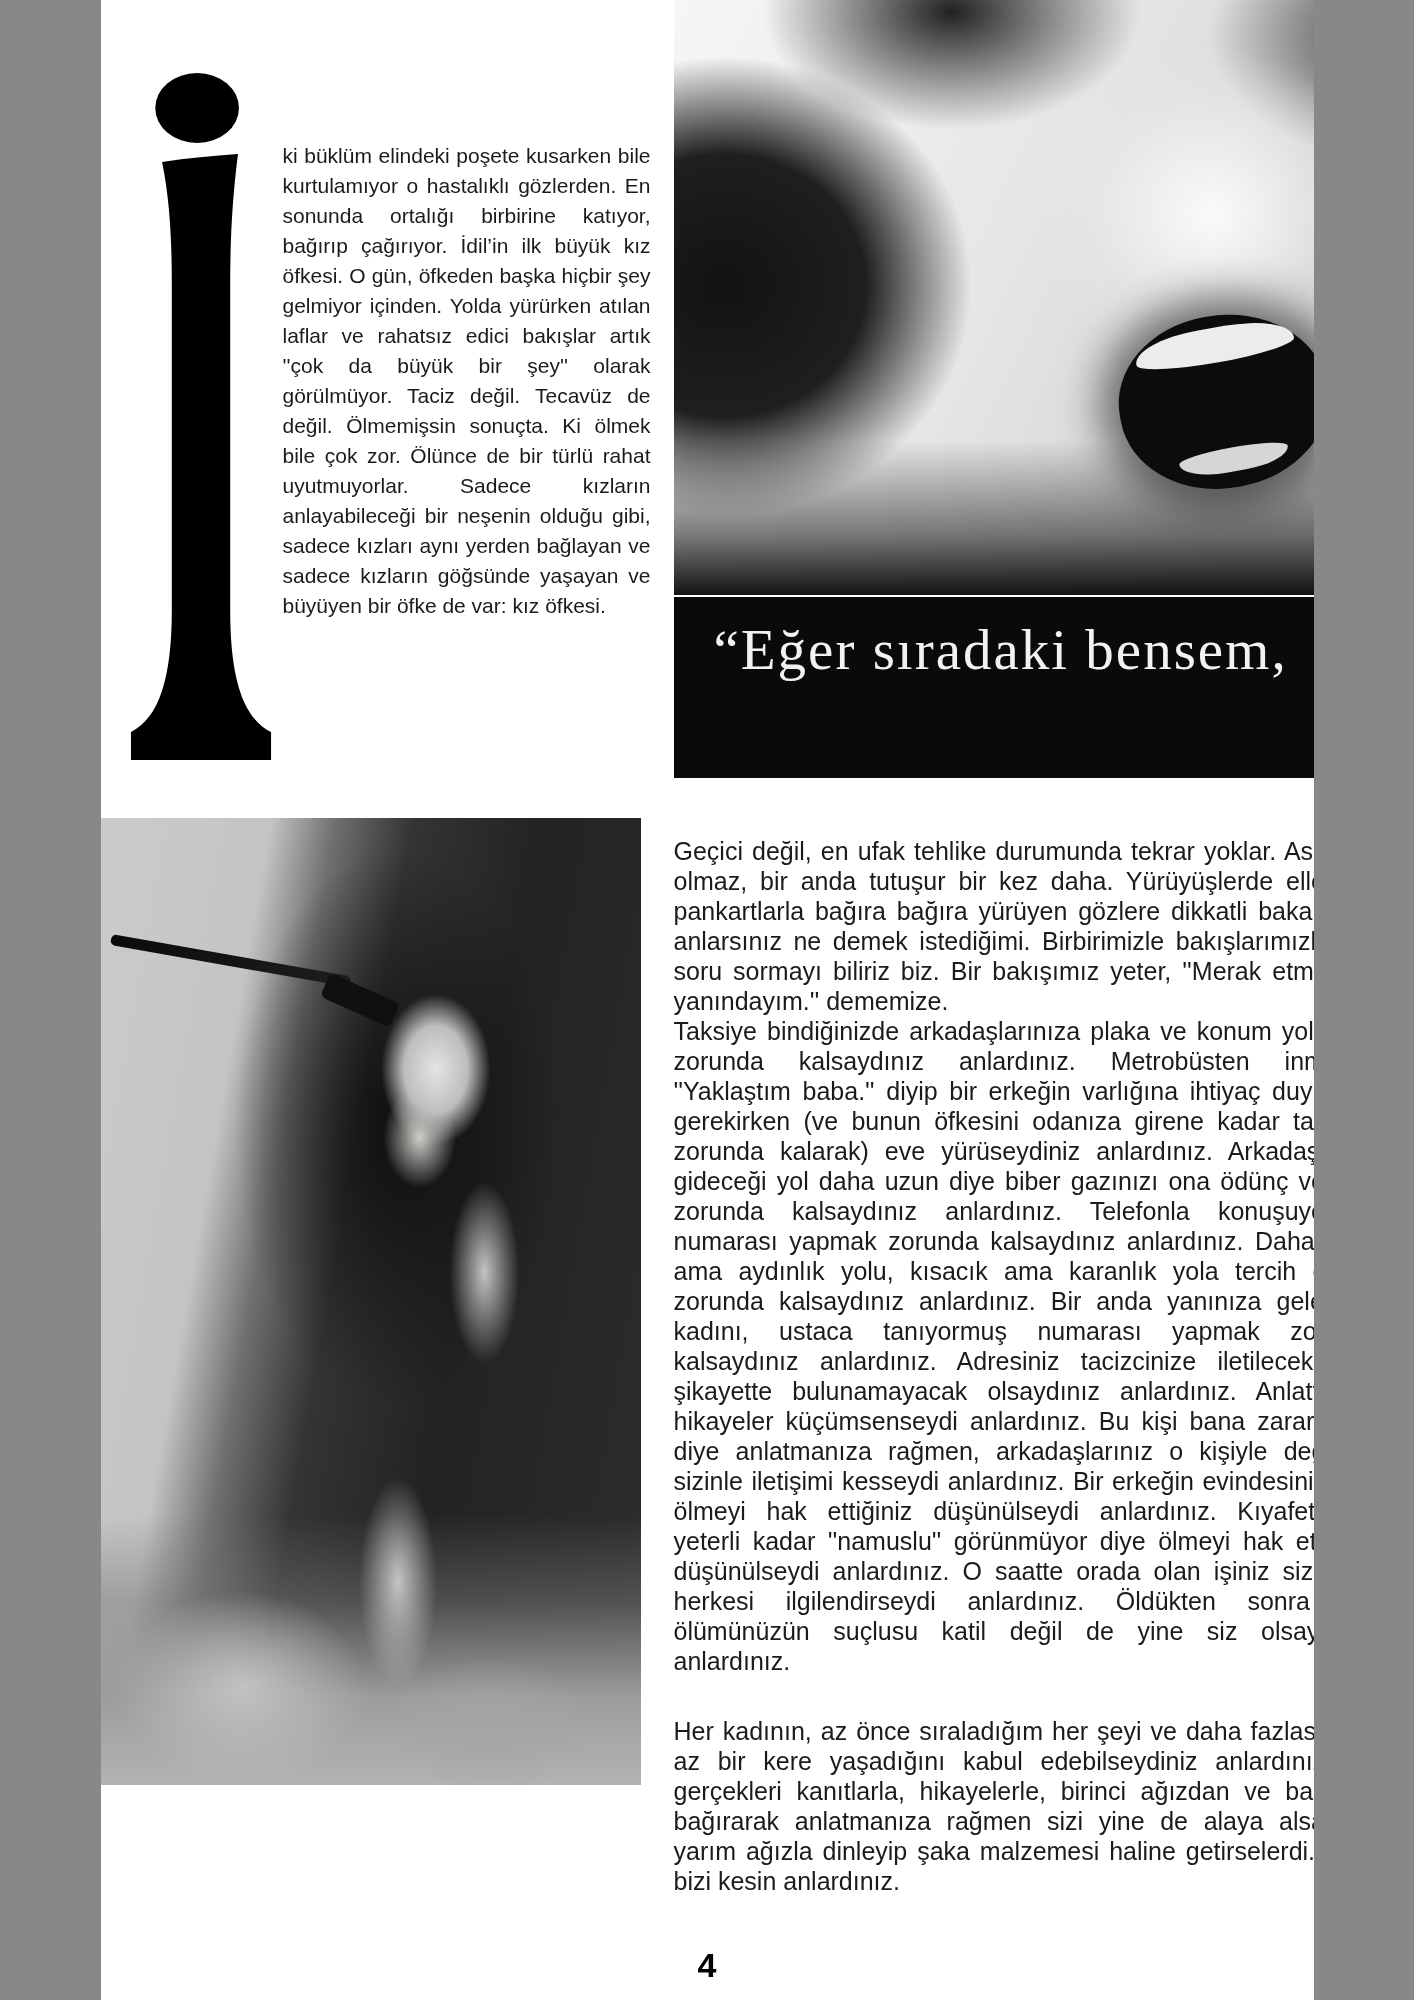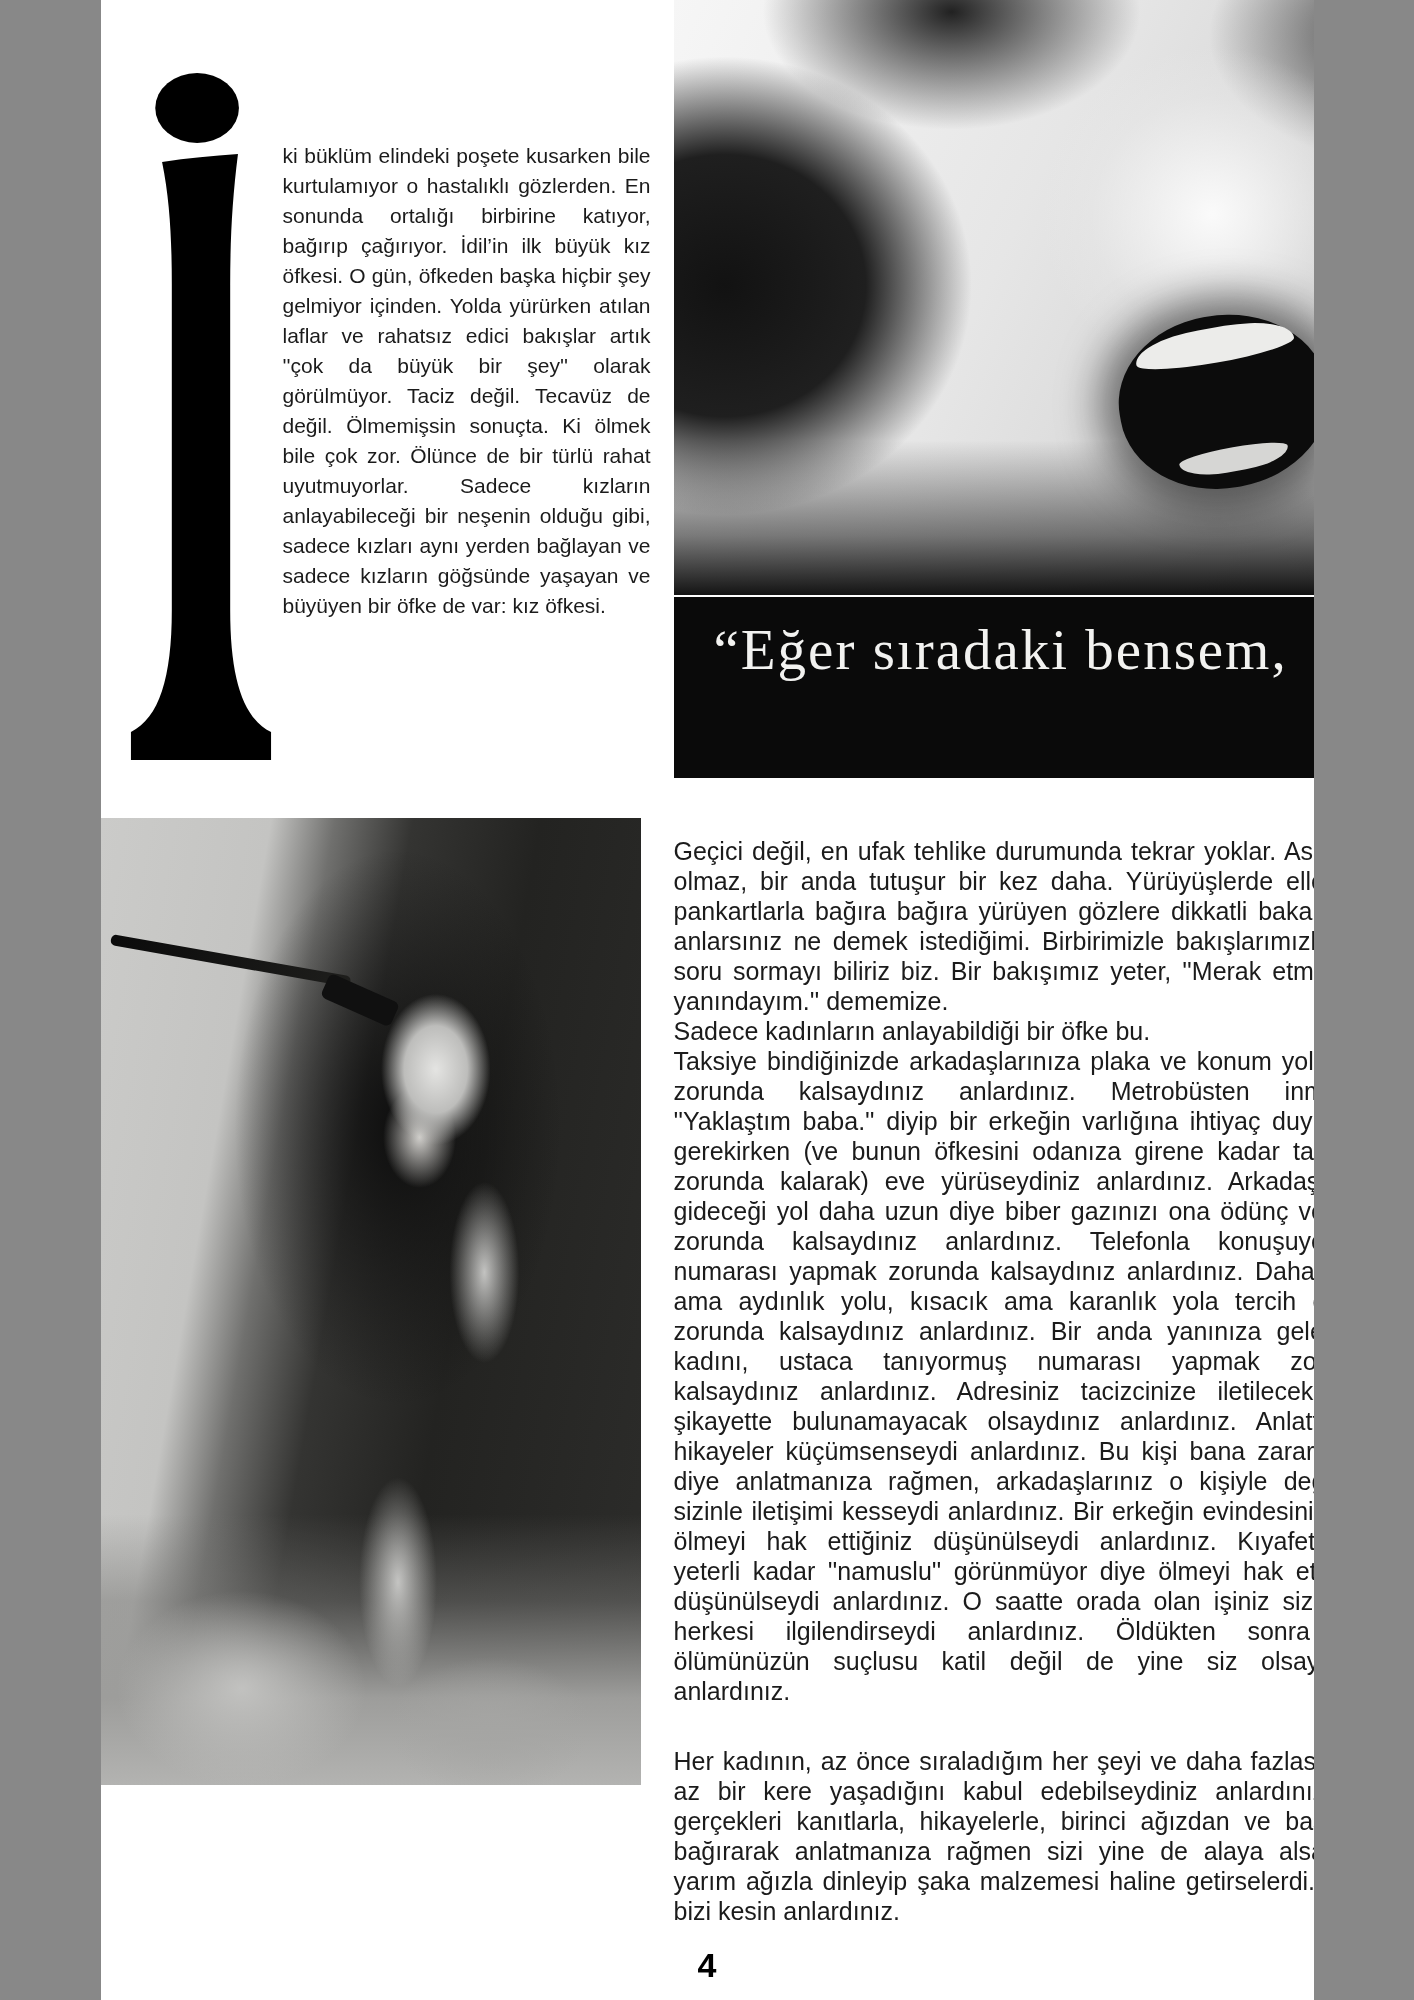--- a/index.html
+++ b/index.html
@@ -150,20 +150,19 @@
     <div class="qline">“Eğer sıradaki bensem,</div>
   </div>
 
   <div class="photo-left">
     <div class="rifle"></div>
     <div class="rifle-stock"></div>
   </div>
 
   <div class="body-col">
       <p>Geçici değil, en ufak tehlike durumunda tekrar yoklar. Asla yok olmaz, bir anda tutuşur bir kez daha. Yürüyüşlerde ellerinde pankartlarla bağıra bağıra yürüyen gözlere dikkatli bakarsanız anlarsınız ne demek istediğimi. Birbirimizle bakışlarımızla bile soru sormayı biliriz biz. Bir bakışımız yeter, ''Merak etme ben yanındayım.'' dememize.</p>
-      <p>Sadece kadınların anlayabildiği bir öfke bu.</p>
       <p>Taksiye bindiğinizde arkadaşlarınıza plaka ve konum yollamak zorunda kalsaydınız anlardınız. Metrobüsten inmeden ''Yaklaştım baba.'' diyip bir erkeğin varlığına ihtiyaç duymanız gerekirken (ve bunun öfkesini odanıza girene kadar taşımak zorunda kalarak) eve yürüseydiniz anlardınız. Arkadaşınızın gideceği yol daha uzun diye biber gazınızı ona ödünç vermek zorunda kalsaydınız anlardınız. Telefonla konuşuyormuş numarası yapmak zorunda kalsaydınız anlardınız. Daha uzun ama aydınlık yolu, kısacık ama karanlık yola tercih etmek zorunda kalsaydınız anlardınız. Bir anda yanınıza gelen bir kadını, ustaca tanıyormuş numarası yapmak zorunda kalsaydınız anlardınız. Adresiniz tacizcinize iletilecek diye şikayette bulunamayacak olsaydınız anlardınız. Anlattığınız hikayeler küçümsenseydi anlardınız. Bu kişi bana zarar verdi diye anlatmanıza rağmen, arkadaşlarınız o kişiyle değil de sizinle iletişimi kesseydi anlardınız. Bir erkeğin evindesiniz diye ölmeyi hak ettiğiniz düşünülseydi anlardınız. Kıyafetleriniz yeterli kadar ''namuslu'' görünmüyor diye ölmeyi hak ettiğiniz düşünülseydi anlardınız. O saatte orada olan işiniz siz hariç herkesi ilgilendirseydi anlardınız. Öldükten sonra bile ölümünüzün suçlusu katil değil de yine siz olsaydınız, anlardınız.</p>
       <p>Her kadının, az önce sıraladığım her şeyi ve daha fazlasını en az bir kere yaşadığını kabul edebilseydiniz anlardınız. Bu gerçekleri kanıtlarla, hikayelerle, birinci ağızdan ve bas bas bağırarak anlatmanıza rağmen sizi yine de alaya alsalardı, yarım ağızla dinleyip şaka malzemesi haline getirselerdi... Siz, bizi kesin anlardınız.</p>
     </div>
 
   <div class="pagenum">4</div>
 
 </div>
 
 </body></html>

